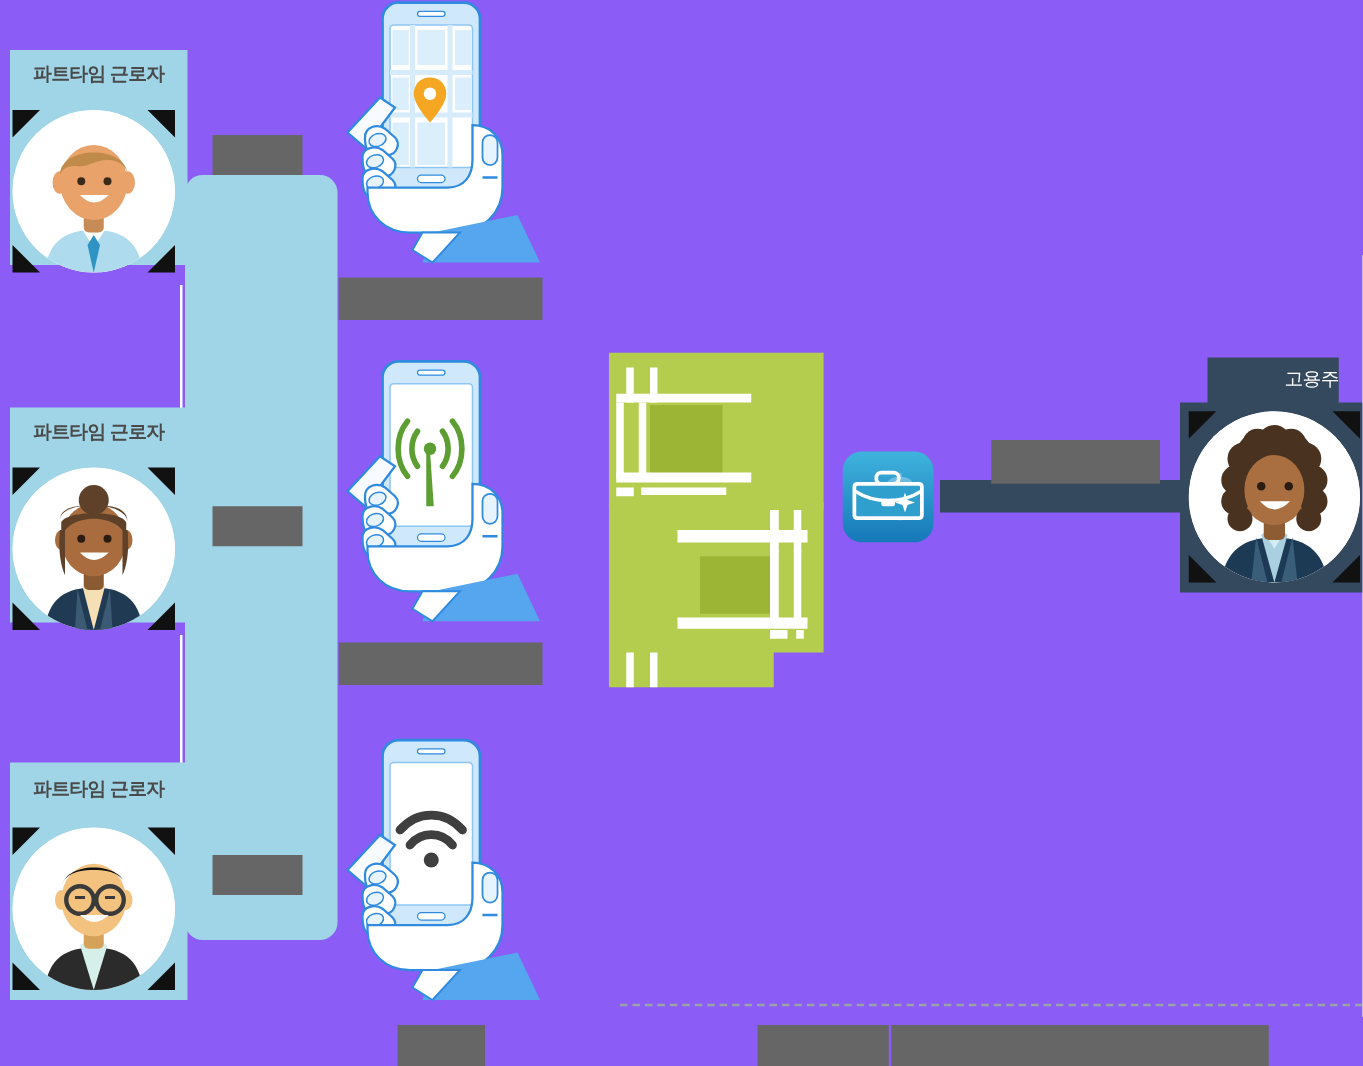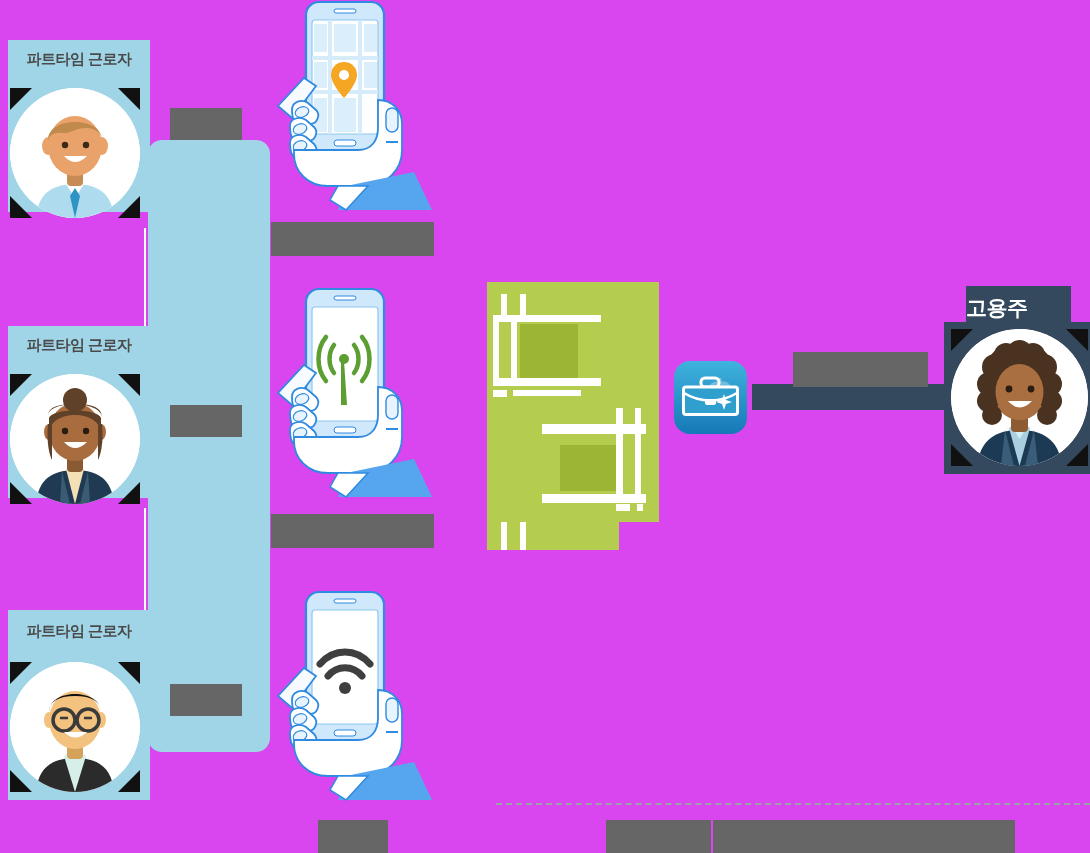--- a/index.html
+++ b/index.html
@@ -1,21 +1,21 @@
 <!DOCTYPE html>
 <html><head>
 <meta charset="utf-8">
 <style>
   html,body{margin:0;padding:0;background:#ffffff;}
   body{
     width:1090px;height:853px;
     font-family:"Liberation Sans","DejaVu Sans",sans-serif;
     overflow:hidden;
   }
-  #stage{position:relative;width:1090px;height:853px;background:#d946ef;}
+  #stage{position:relative;width:1090px;height:853px;background:#8b5cf6;}
 
   
   .worker-card{position:absolute;background:#9fd5e7;}
   .worker-label{
     position:absolute;width:100%;text-align:center;
     font-size:15px;font-weight:bold;color:#4a4a4a;letter-spacing:-0.5px;
   }
 
   
   .avatar-wrap{position:absolute;width:130px;height:130px;}
@@ -41,22 +41,22 @@
 
   
   .green-shape{position:absolute;}
 
   
   .app-icon{position:absolute;}
 
   
   .employer-panel{position:absolute;background:#34495e;}
   .employer-label{
-    position:absolute;width:100%;text-align:left;
-    font-size:21px;font-weight:bold;color:#ffffff;letter-spacing:-0.5px;
+    position:absolute;width:100%;text-align:right;
+    font-size:15px;font-weight:normal;color:#ffffff;letter-spacing:-0.5px;
   }
   .navy-bar{position:absolute;background:#34495e;}
 
   
   .dash-line{position:absolute;height:0;border-top:2px dashed #9aa3a8;}
 </style>
 </head>
 <body>
 
 <div id="stage">

